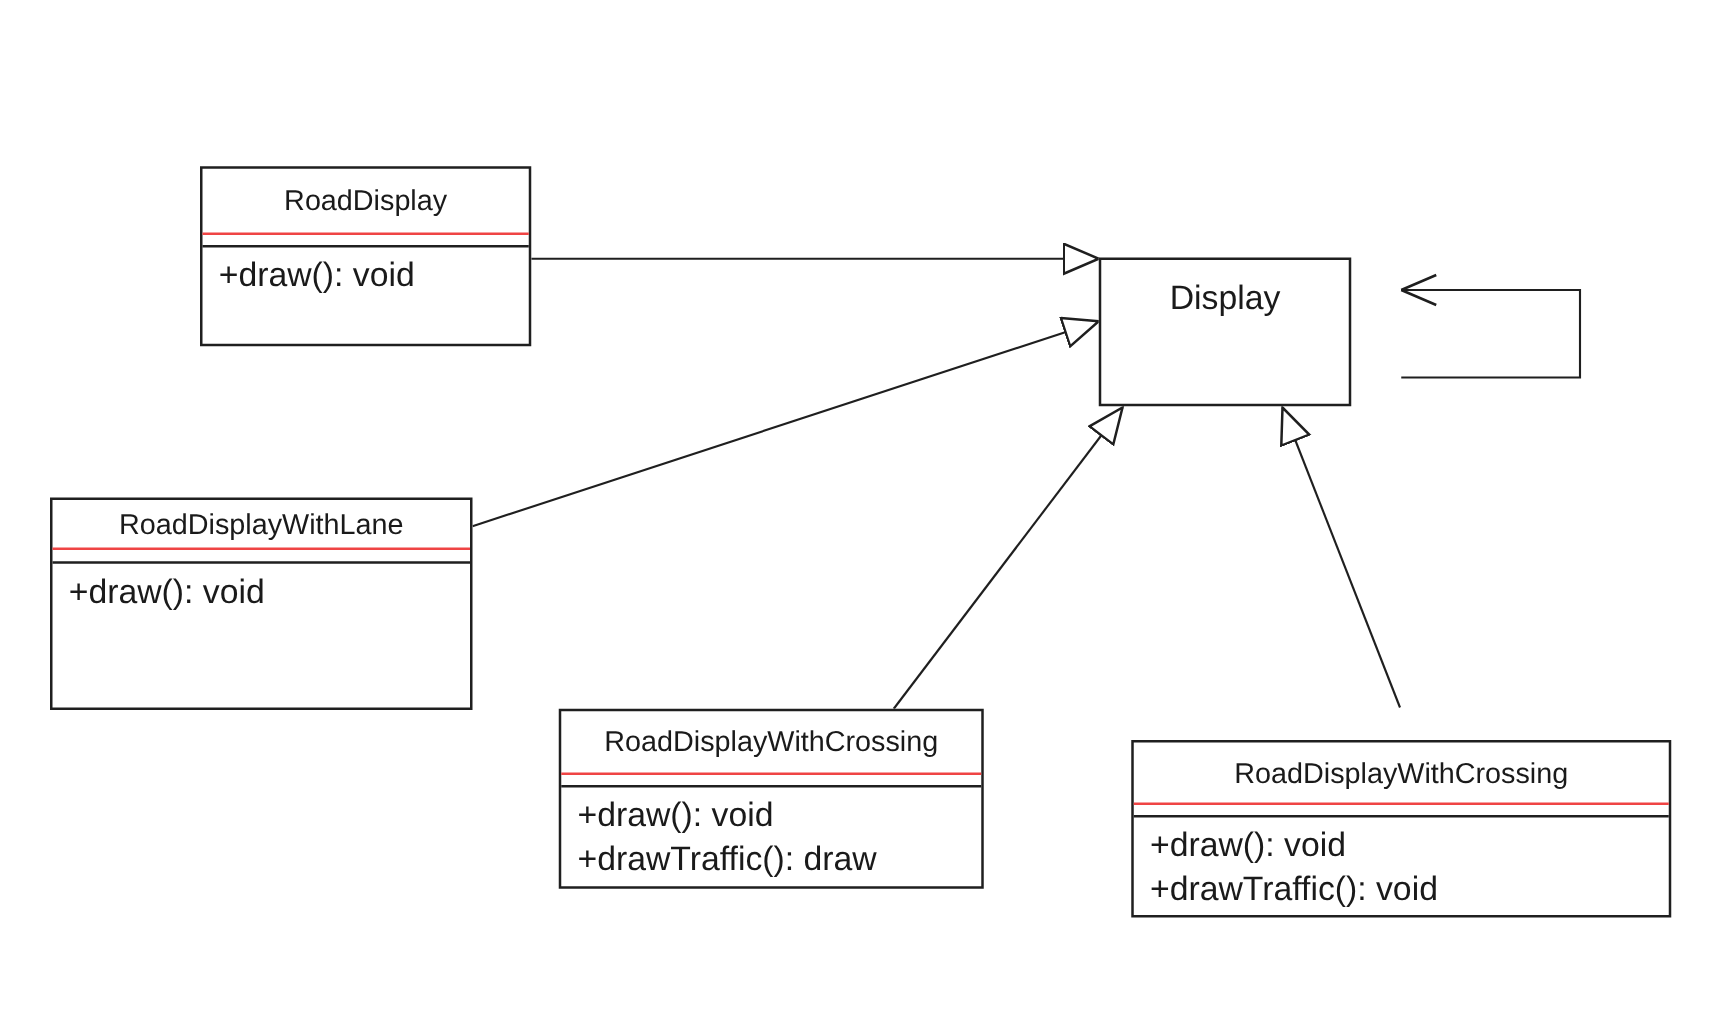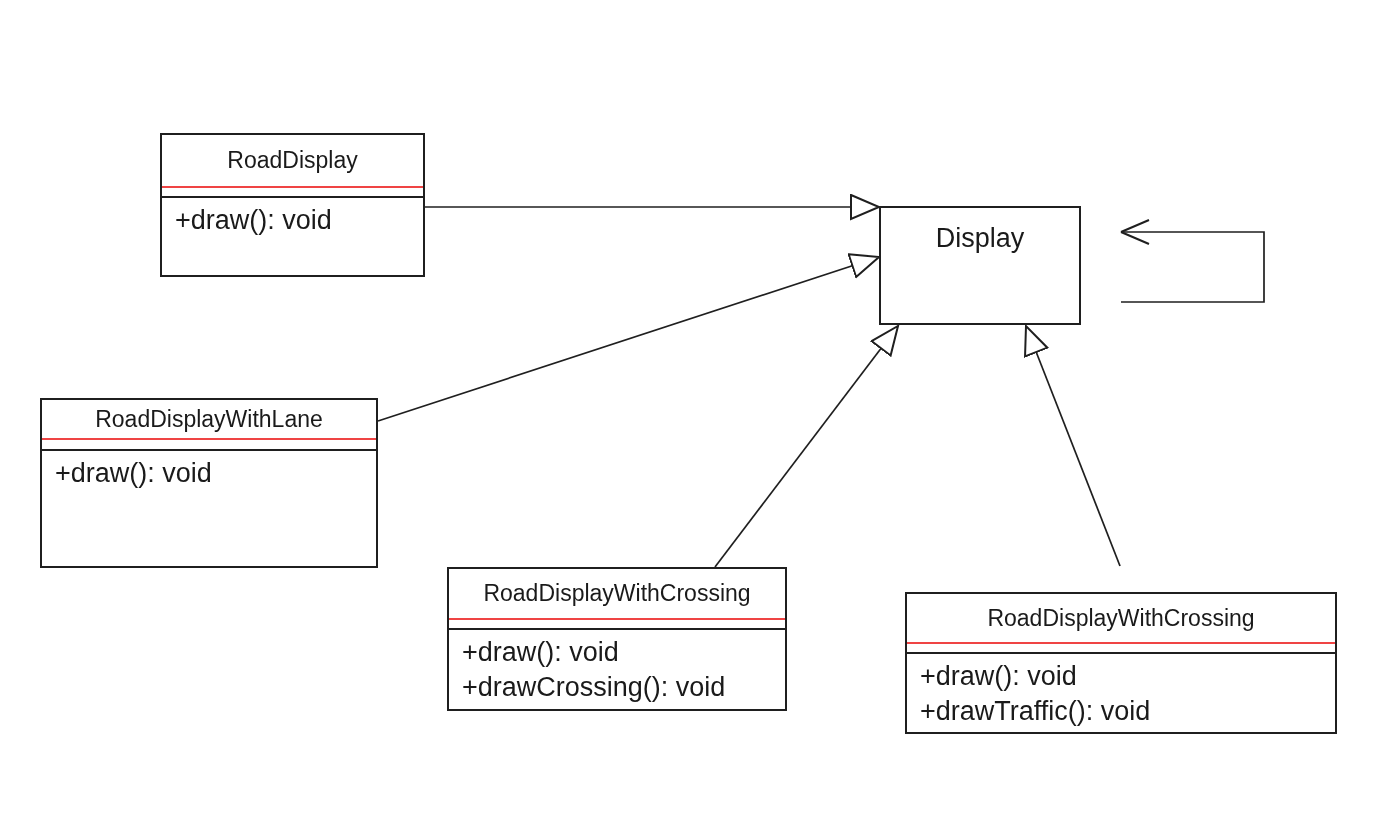--- a/index.html
+++ b/index.html
@@ -105,21 +105,21 @@
     <div class="uml-methods">
       <div class="uml-method">+draw(): void</div>
     </div>
   </div>
 
   <div class="uml-class" style="left:447px; top:567px; width:340px; height:144px;">
     <div class="uml-title" style="height:51px">RoadDisplayWithCrossing</div>
     <div class="uml-attrs" style="height:10px"></div>
     <div class="uml-methods">
       <div class="uml-method">+draw(): void</div>
-      <div class="uml-method">+drawCrossing(): void</div>
+      <div class="uml-method">+drawTraffic(): draw</div>
     </div>
   </div>
 
   <div class="uml-class" style="left:905px; top:568px; width:432px; height:142px;margin-top:24px;">
     <div class="uml-title" style="height:50px">RoadDisplayWithCrossing</div>
     <div class="uml-attrs" style="height:10px"></div>
     <div class="uml-methods">
       <div class="uml-method">+draw(): void</div>
       <div class="uml-method">+drawTraffic(): void</div>
     </div>

